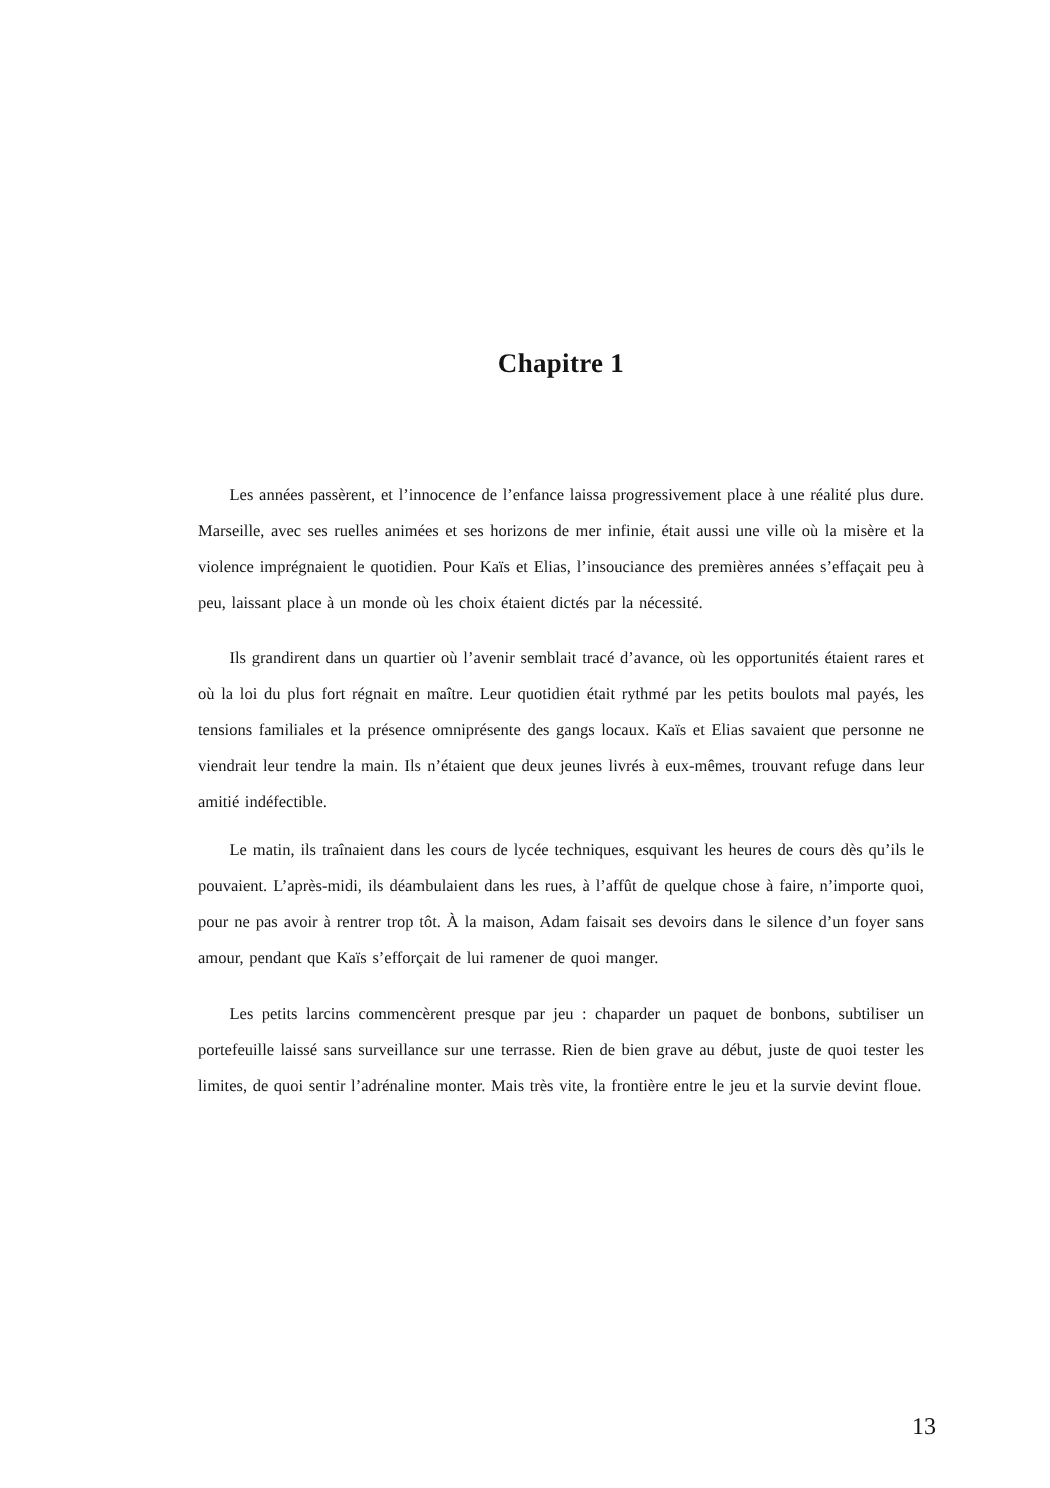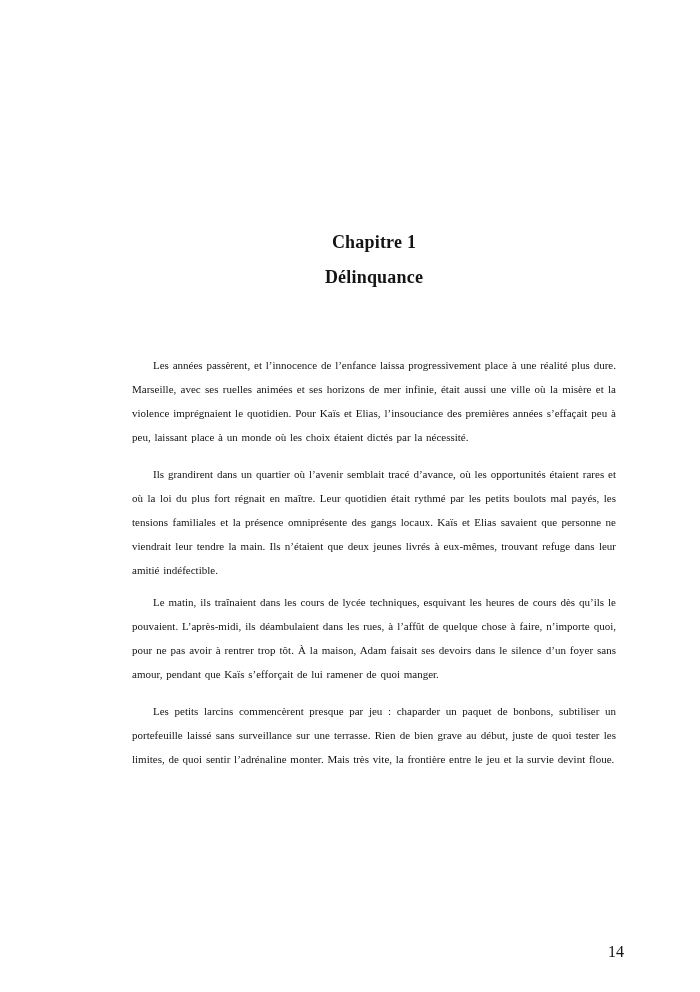--- a/index.html
+++ b/index.html
@@ -63,25 +63,24 @@
     text-align: right;
   }
 </style>
 </head>
 <body>
 
 <div class="page">
 
   <div class="chapter-heading">
     <div>Chapitre 1</div>
-    <div>Délinquance</div>
   </div>
 
   <div class="body-text">
     <p>Les années passèrent, et l’innocence de l’enfance laissa progressivement place à une réalité plus dure. Marseille, avec ses ruelles animées et ses horizons de mer infinie, était aussi une ville où la misère et la violence imprégnaient le quotidien. Pour Kaïs et Elias, l’insouciance des premières années s’effaçait peu à peu, laissant place à un monde où les choix étaient dictés par la nécessité.</p>
     <p class="space-before">Ils grandirent dans un quartier où l’avenir semblait tracé d’avance, où les opportunités étaient rares et où la loi du plus fort régnait en maître. Leur quotidien était rythmé par les petits boulots mal payés, les tensions familiales et la présence omniprésente des gangs locaux. Kaïs et Elias savaient que personne ne viendrait leur tendre la main. Ils n’étaient que deux jeunes livrés à eux-mêmes, trouvant refuge dans leur amitié indéfectible.</p>
     <p class="small-space-before">Le matin, ils traînaient dans les cours de lycée techniques, esquivant les heures de cours dès qu’ils le pouvaient. L’après-midi, ils déambulaient dans les rues, à l’affût de quelque chose à faire, n’importe quoi, pour ne pas avoir à rentrer trop tôt. À la maison, Adam faisait ses devoirs dans le silence d’un foyer sans amour, pendant que Kaïs s’efforçait de lui ramener de quoi manger.</p>
     <p class="space-before">Les petits larcins commencèrent presque par jeu : chaparder un paquet de bonbons, subtiliser un portefeuille laissé sans surveillance sur une terrasse. Rien de bien grave au début, juste de quoi tester les limites, de quoi sentir l’adrénaline monter. Mais très vite, la frontière entre le jeu et la survie devint floue.</p>
   </div>
 
-  <div class="page-number">14</div>
+  <div class="page-number">13</div>
 
 </div>
 
 </body></html>

